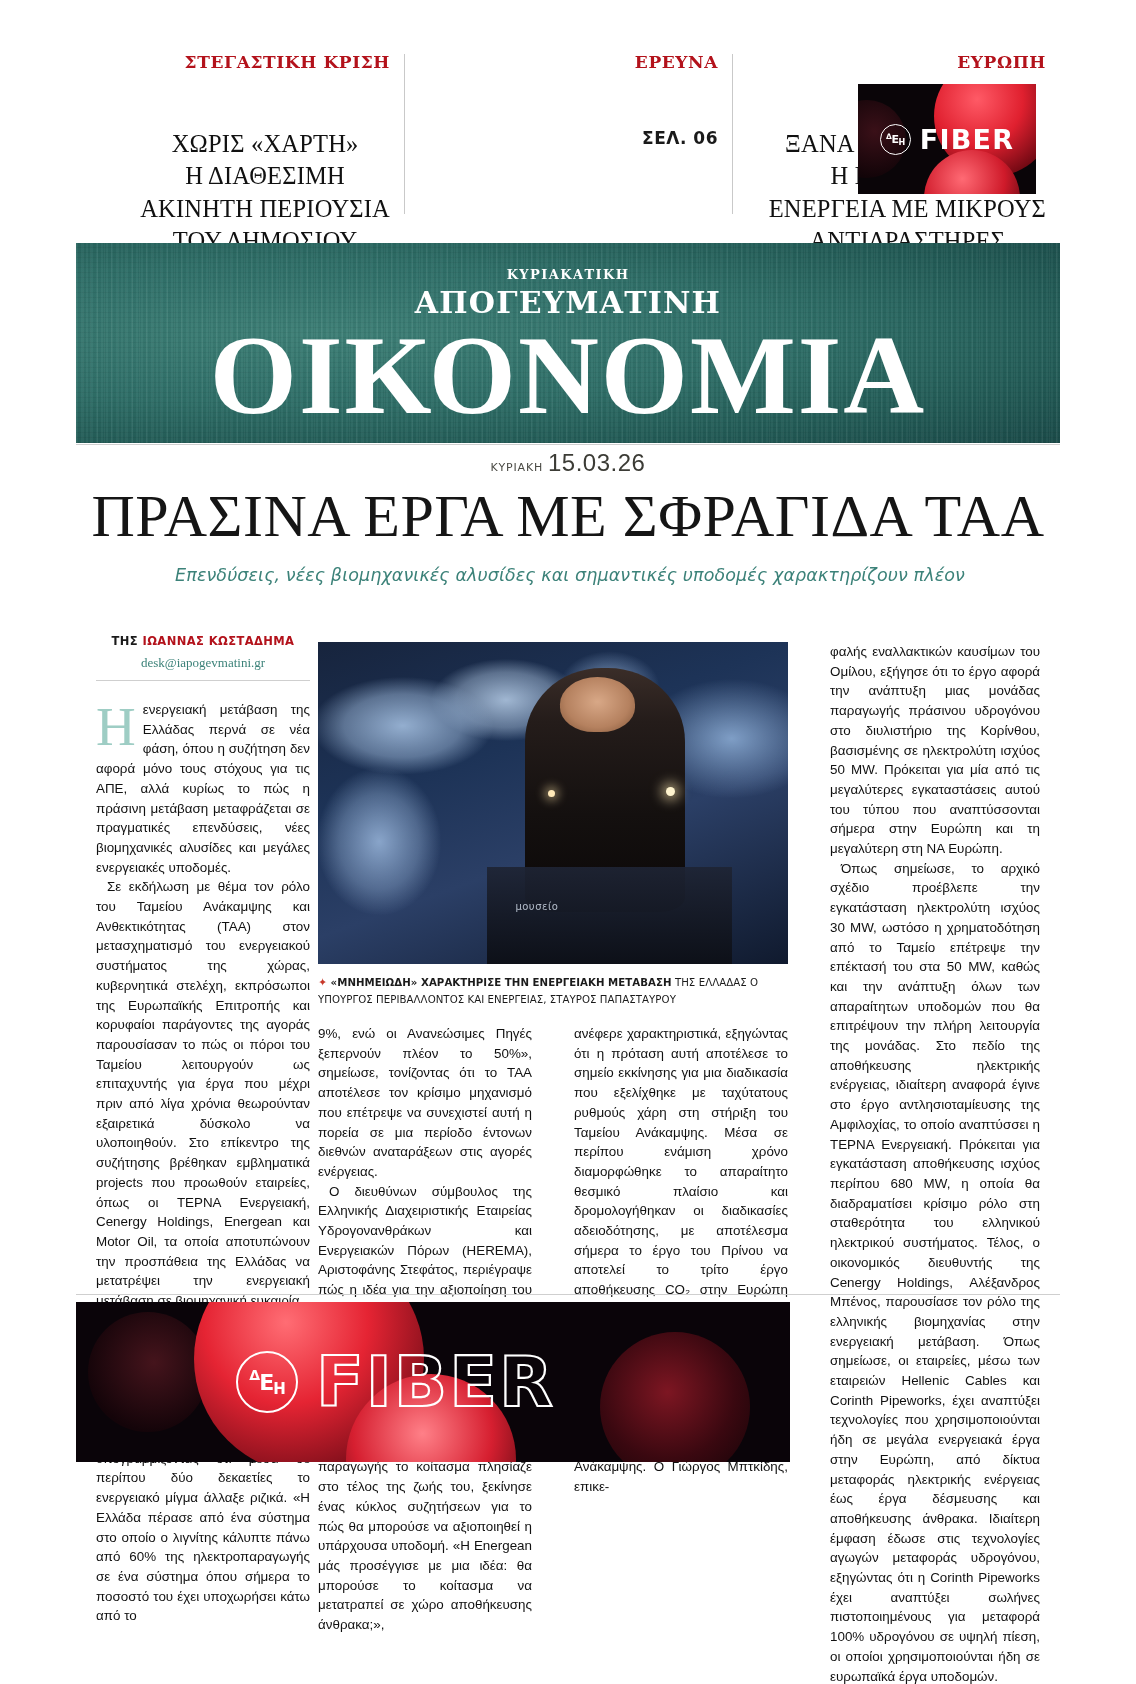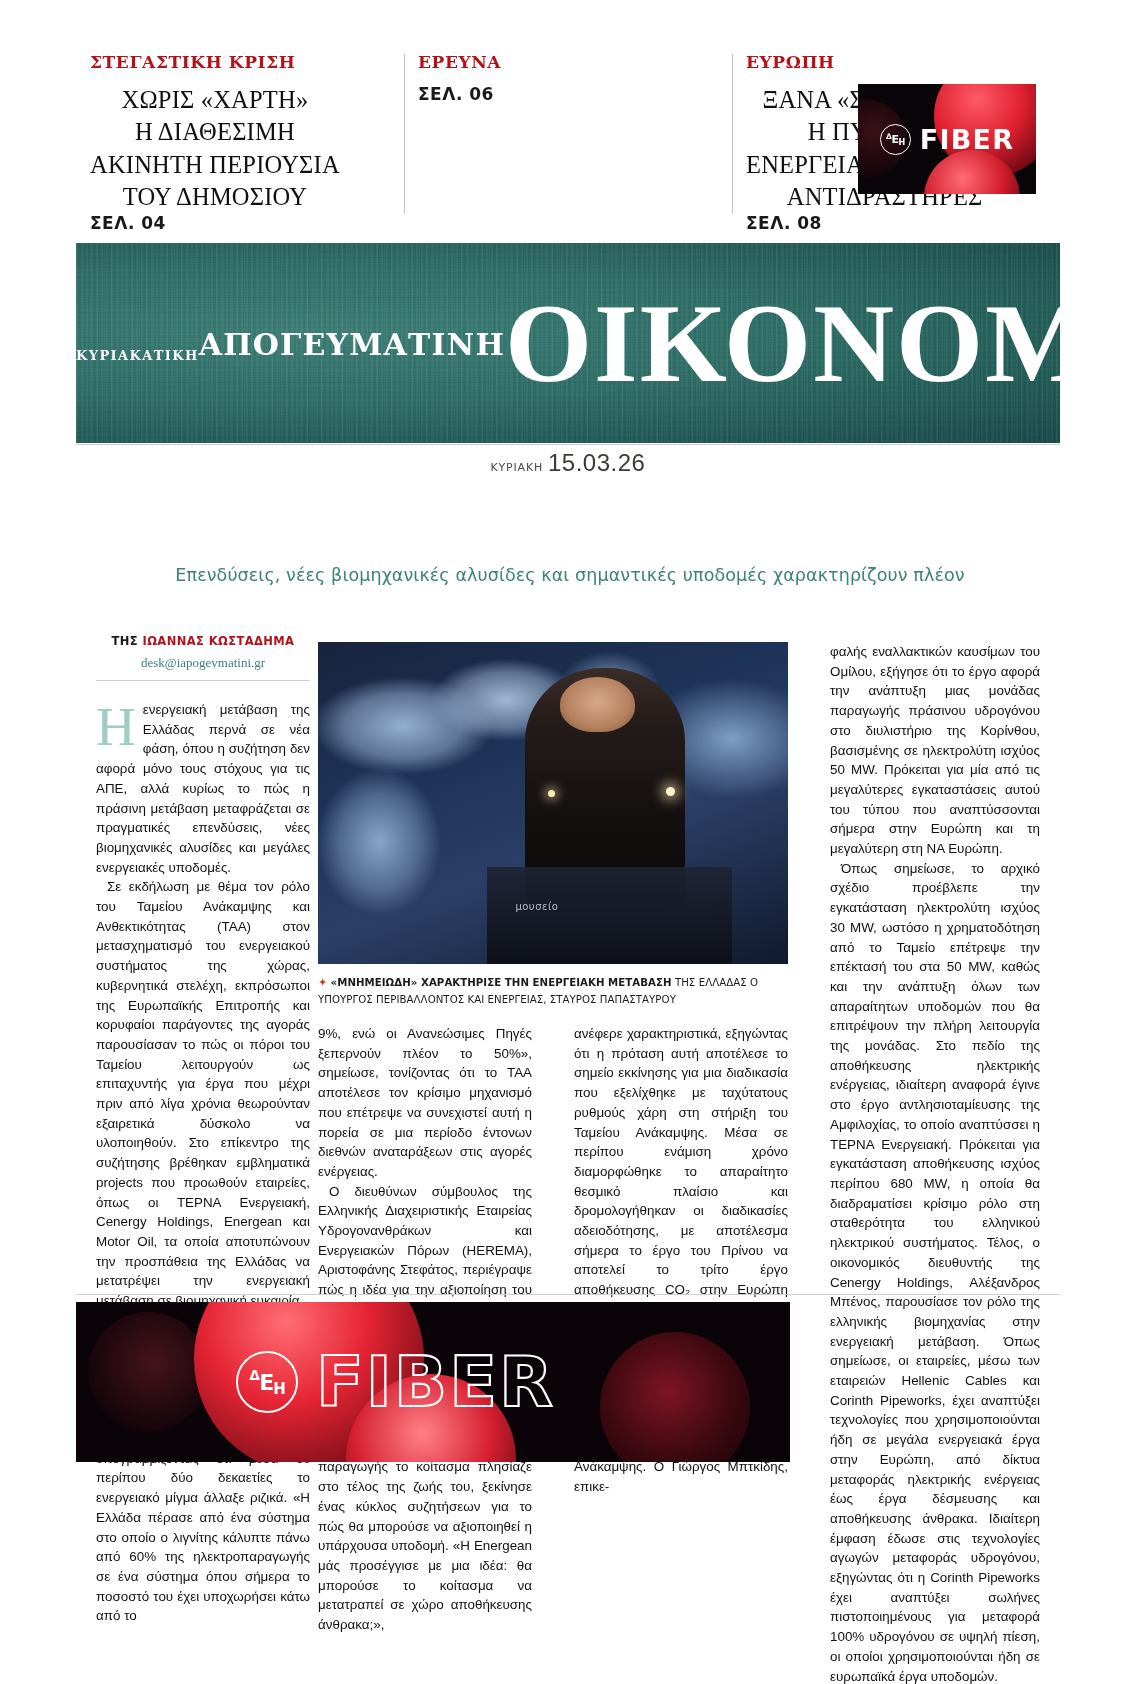--- a/index.html
+++ b/index.html
@@ -14,22 +14,23 @@
   }
   .page { position: relative; width: 1136px; height: 1684px; padding: 0; }
 
   
   .teasers {
     position: absolute; left: 76px; top: 46px; width: 984px; height: 182px;
     display: flex; align-items: stretch;
   }
   .teaser {
     flex: 1 1 0; padding: 0 14px; text-align: center;
-    display: flex; flex-direction: column; align-items: flex-start;
+    display: flex; flex-direction: column; align-items: flex-end;
     position: relative;
+    gap: 44px;
   }
   .teaser + .teaser::before {
     content: ""; position: absolute; left: 0; top: 8px; bottom: 14px;
     width: 1px; background: #c9c9c9;
   }
   .teaser-kicker {
     font-family: "DejaVu Serif", serif;
     font-weight: 700; color: #b3121b; font-size: 17px;
     letter-spacing: 0.6px; margin: 6px 0 12px;
   }
@@ -84,21 +85,21 @@
   }
 
   
   .masthead {
     position: absolute; left: 76px; top: 243px; width: 984px; height: 200px;
     background:
       repeating-linear-gradient(90deg, rgba(255,255,255,.045) 0px, rgba(255,255,255,.045) 1px, rgba(0,0,0,0) 1px, rgba(0,0,0,0) 7px),
       repeating-linear-gradient(0deg, rgba(0,0,0,.05) 0px, rgba(0,0,0,.05) 1px, rgba(0,0,0,0) 1px, rgba(0,0,0,0) 5px),
       radial-gradient(ellipse at 25% 45%, #3e8077 0%, #2f6f68 45%, #235c57 75%, #1b4b49 100%);
     overflow: hidden;
-    display: flex; flex-direction: row; align-items: center;
+    display: flex; flex-direction: column; align-items: center;
     justify-content: flex-start;
   }
   .masthead::after {
     content: ""; position: absolute; inset: 0;
     background: repeating-linear-gradient(90deg, rgba(255,255,255,.03) 0 2px, rgba(0,0,0,.03) 2px 5px);
     pointer-events: none;
   }
   .mh-kyriakatiki {
     color: #fff; font-family: "DejaVu Serif", serif; font-weight: 700;
     font-size: 13px; letter-spacing: 1.4px; margin-top: 24px; z-index: 2;
@@ -135,21 +136,21 @@
   .headline {
     position: absolute; left: 76px; top: 482px; width: 984px;
     text-align: center;
     font-family: "Liberation Serif", serif; font-weight: 400;
     font-size: 60px; letter-spacing: 0.5px; color: #151515;
     white-space: nowrap;
   }
   .subhead {
     position: absolute; left: 160px; top: 562px; width: 820px;
     text-align: center; color: #3c8279;
-    font-family: "DejaVu Sans", sans-serif; 
+    font-family: "DejaVu Sans", sans-serif; font-style: italic;
     font-size: 17.5px; line-height: 1.52; letter-spacing: 0.1px;
   }
 
   
   .article { position: absolute; left: 96px; top: 634px; width: 944px; }
 
   .byline-block { position: absolute; left: 0; top: 0; width: 214px; text-align: center; }
   .byline {
     font-family: "DejaVu Sans", sans-serif; font-weight: 700;
     font-size: 11.5px; letter-spacing: 0.4px; color: #1a1a1a;
@@ -353,20 +354,21 @@
     <div class="mh-apogevmatini">ΑΠΟΓΕΥΜΑΤΙΝΗ</div>
     <div class="mh-oikonomia">ΟΙΚΟΝΟΜΙΑ</div>
   </div>
 
   <div class="hr-top"></div>
 
   <div class="dateline">
     <span class="dl-day">ΚΥΡΙΑΚΗ</span><span class="dl-date">15.03.26</span>
   </div>
 
+  <div class="headline">ΠΡΑΣΙΝΑ ΕΡΓΑ ΜΕ ΣΦΡΑΓΙΔΑ ΤΑΑ</div>
   <div class="subhead">
     <span>Επενδύσεις, νέες βιομηχανικές αλυσίδες και σημαντικές υποδομές χαρακτηρίζουν πλέον</span><br>
   </div>
 
   <div class="article">
 
     <div class="byline-block">
       <div class="byline">
         <span>ΤΗΣ </span><span class="hl">ΙΩΑΝΝΑΣ ΚΩΣΤΑΔΗΜΑ</span>
       </div>

